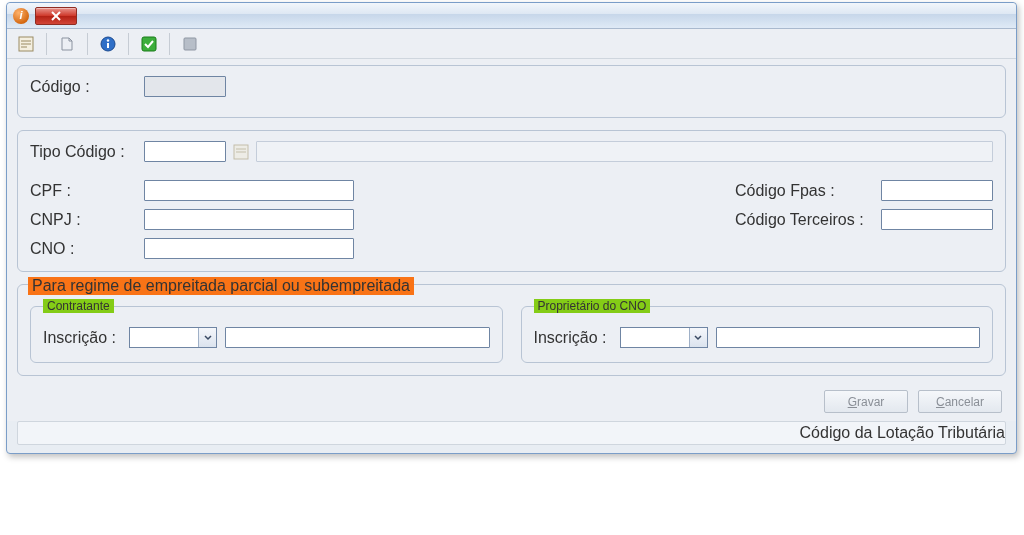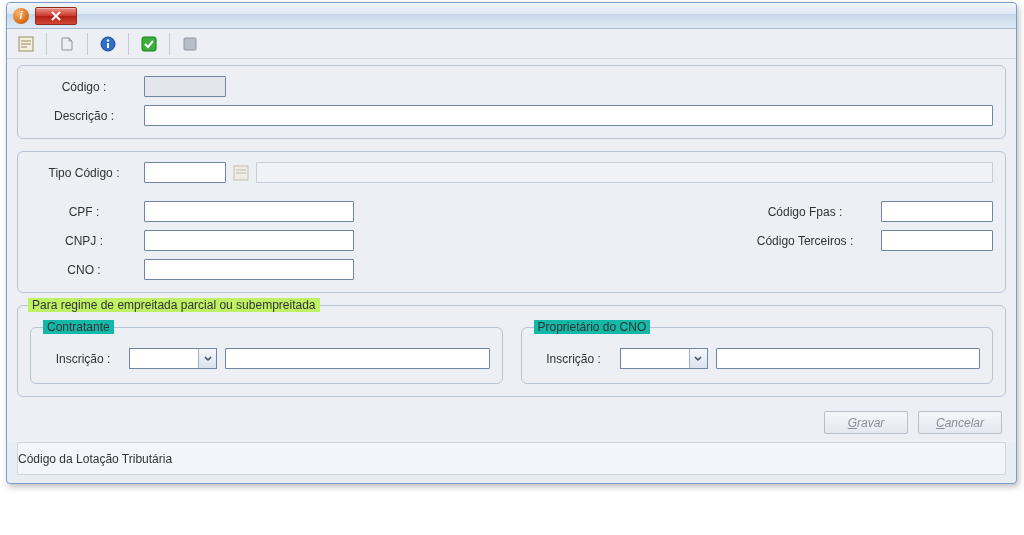--- a/index.html
+++ b/index.html
@@ -89,28 +89,28 @@
     border-radius: 6px;
     padding: 10px 12px 12px 12px;
     margin-bottom: 12px;
     background: #eceff4;
     position: relative;
   }
   .group.with-title { padding-top: 14px; margin-top: 6px;}
   .group-title {
     position: absolute;
     top: -8px; left: 10px;
-    background: #bef264;
+    background: #f97316;
     padding: 0 4px;
-    font-size: 12px;
+    font-size: 16px;
   }
   label.fld {
     display: inline-block;
-    text-align: center;
-    font-size: 12px;
+    text-align: left;
+    font-size: 16px;
   }
   input.text, .text-ro, select.combo {
     border: 1px solid #6f85a3;
     background: #ffffff;
     height: 21px;
     padding: 1px 3px;
     font: inherit;
     border-radius: 1px;
   }
   .text-ro {
@@ -123,39 +123,38 @@
     opacity:0.55;
   }
   .lookup-desc {
     flex:1; height:21px; border:1px solid #c4cdda; background:#eff2f6;
     border-radius:1px;
   }
   
   .bottom-bar {
     display:flex; justify-content:flex-end; gap:10px;
     padding: 2px 4px 0 0;
-    font-style: italic;
   }
   button.action {
     width:84px; height:23px;
     border:1px solid #b7bfca;
     background:linear-gradient(to bottom,#f5f7fa,#e3e8ef);
     border-radius:2px;
     font:inherit; color:#8a8f97;
     text-align:center;
   }
   button.action .ul { text-decoration: underline; }
   
   .statusbar {
-    height:33px;
+    height:24px;
     border:1px solid #cfd6de;
     background:#f2f5f9;
     margin: 0 10px 8px 10px;
-    display:flex; align-items:center; justify-content:flex-start;
-    font-size:12px;
+    display:flex; align-items:center; justify-content:flex-end;
+    font-size:16px;
     border-radius:2px;
   }
   
   .combo-wrap {
     position:relative; display:inline-block;
   }
   .combo-wrap input.cb {
     width:88px; height:21px; border:1px solid #6f85a3;
     padding:1px 18px 1px 3px; font:inherit; background:#fff;
   }
@@ -166,21 +165,21 @@
     display:flex;align-items:center;justify-content:center;
   }
   .combo-wrap .arrow svg{width:8px;height:8px;}
   fieldset.inner {
     border:1px solid #b8c4d4;
     border-radius:6px;
     padding:14px 12px 14px 12px;
     margin:0;
   }
   fieldset.inner legend{
-    font-size:12px; padding:0 4px; background:#14b8a6;
+    font-size:12px; padding:0 4px; background:#84cc16;
   }
 </style>
 </head>
 <body>
 
 <div class="window">
 
   <div class="titlebar">
     <div class="app-icon">
         <span>i</span>
@@ -232,25 +231,20 @@
     </div>
   </div>
 
   <div class="client">
 
     <div class="group">
       <div class="row">
         <label class="fld" style="width:108px">Código :</label>
         <span style="width:6px"></span>
         <span class="text-ro" style="width:82px"></span>
-      </div>
-      <div class="row" style="margin-bottom:0">
-        <label class="fld" style="width:108px">Descrição :</label>
-        <span style="width:6px"></span>
-        <input class="text" style="flex: 1 1 0%;" value="">
       </div>
     </div>
 
     <div class="group">
       <div class="row" style="margin-bottom:18px">
         <label class="fld" style="width:108px">Tipo Código :</label>
         <span style="width:6px"></span>
         <input class="text" style="width: 82px;" value="">
         <span style="width:6px"></span>
         <span class="lookup-icon">

